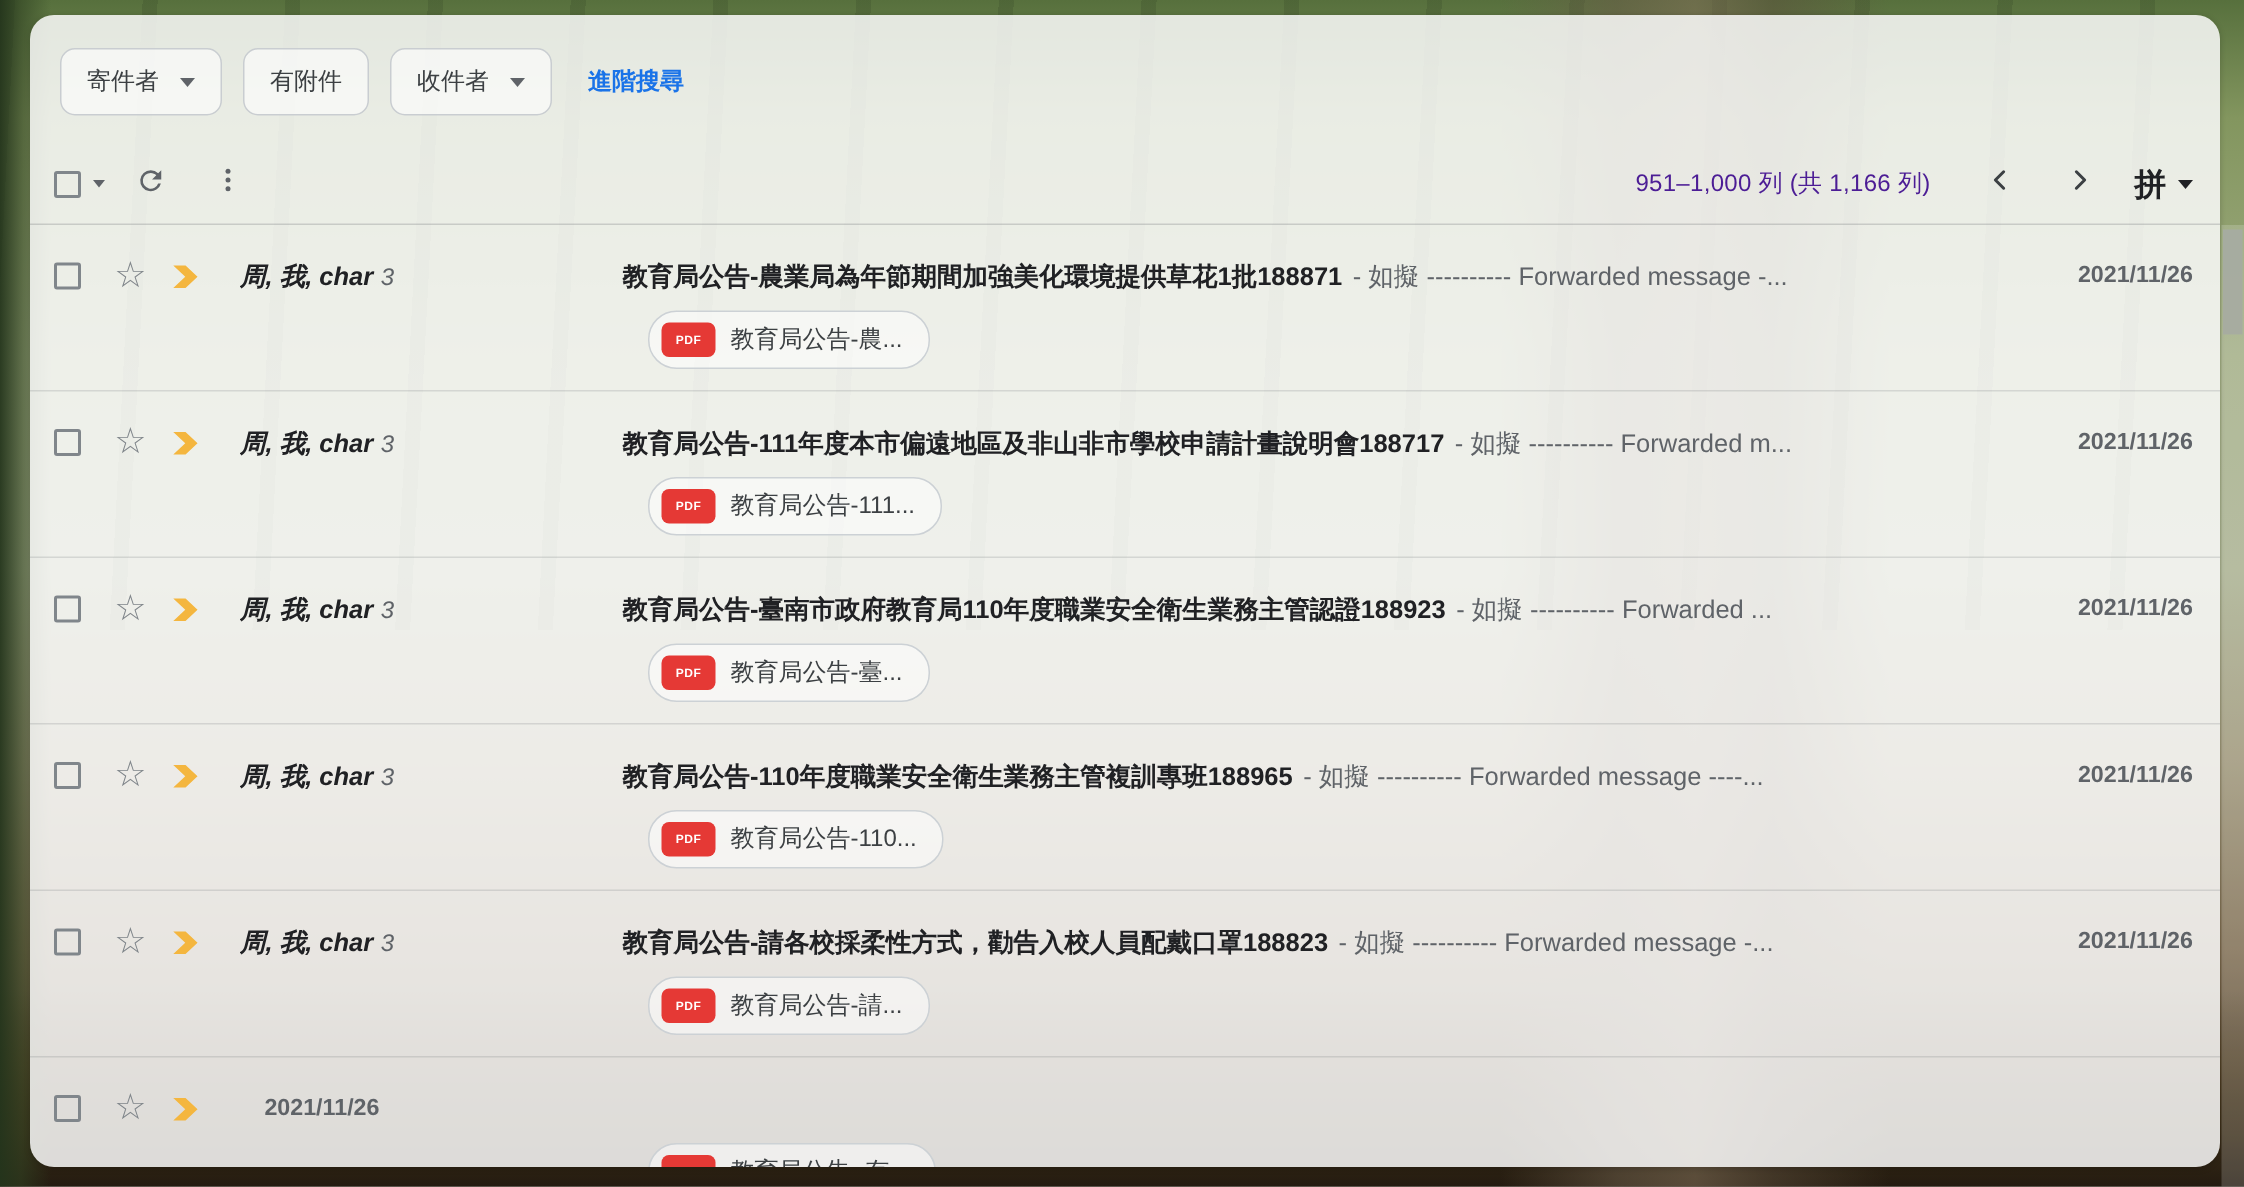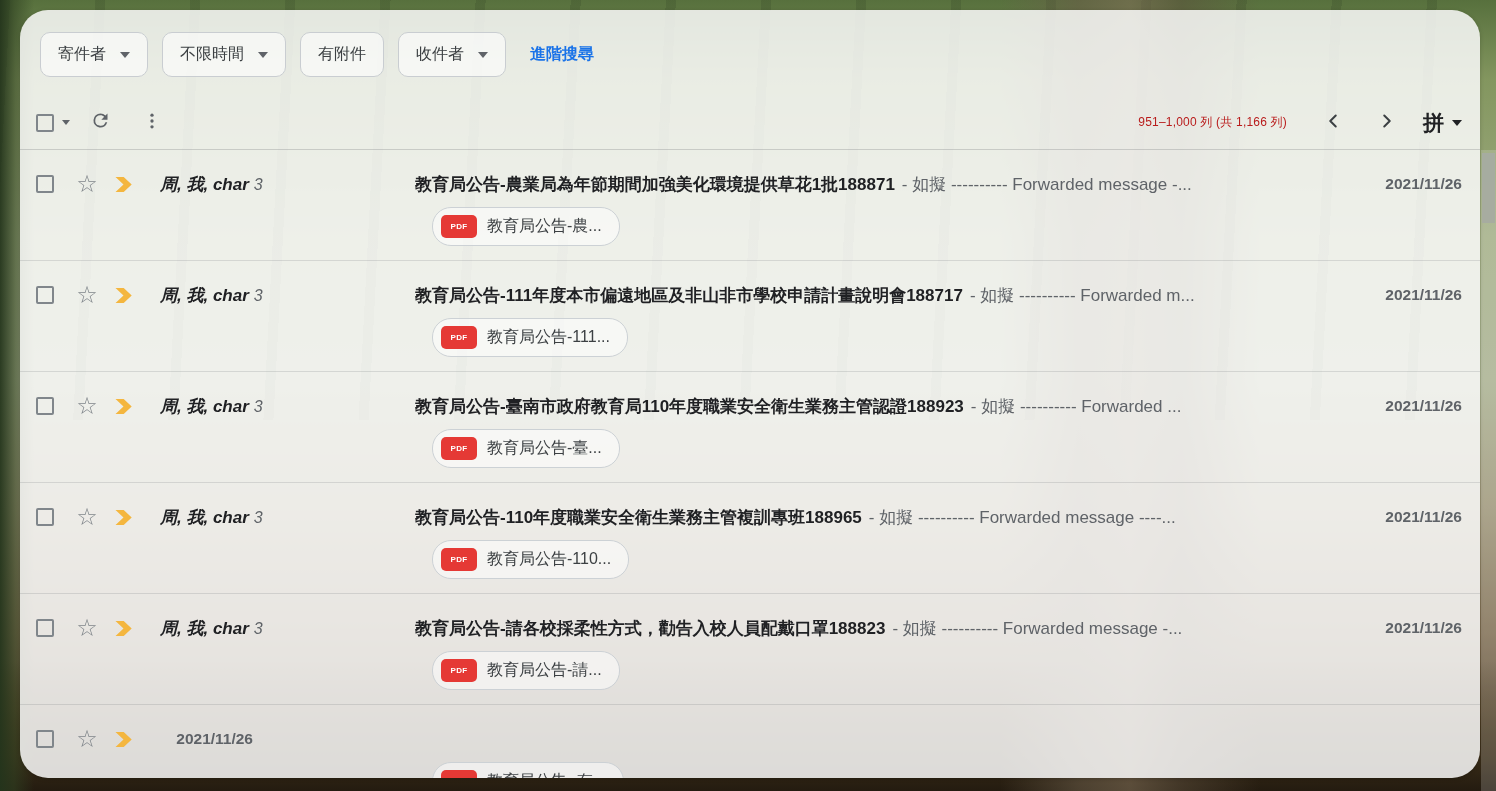--- a/index.html
+++ b/index.html
@@ -10,39 +10,39 @@
       linear-gradient(90deg, rgba(36,53,28,.95) 0, rgba(48,66,34,.6) 14px, rgba(48,66,34,0) 34px),
       linear-gradient(90deg, rgba(0,0,0,0) 0, rgba(107,93,73,.55) 30%, rgba(125,108,85,.6) 50%, rgba(92,78,60,.5) 70%, rgba(0,0,0,0) 100%),
       linear-gradient(0deg, #241b10 0, #3a2d18 36px, rgba(74,58,30,.65) 80px, rgba(74,58,30,0) 130px),
       repeating-linear-gradient(93deg, rgba(40,55,30,.18) 0 10px, rgba(0,0,0,0) 10px 95px),
       linear-gradient(180deg, #57703d 0, #83965f 10%, #9fab81 30%, #a6ae8c 48%, #9a9274 64%, #7a684c 80%, #4a3a26 94%, #2e2417 100%);
     background-size:auto,260px 100%,100% 100%,100% 420px,100% 100%;
     background-position:left top,1000px 0,left bottom,left top,left top;
     background-repeat:no-repeat;}
   
   .card{position:absolute;z-index:1;left:20px;top:10px;width:1460px;height:768px;
-    border-radius:28px;background:rgba(252,252,251,.85);overflow:hidden;
+    border-radius:16px;background:rgba(252,252,251,.85);overflow:hidden;
     box-shadow:0 1px 4px rgba(0,0,0,.18);}
   
   .filters{display:flex;align-items:center;gap:14px;padding:23px 20px 20px 20px;height:43px;box-sizing:content-box;}
   .chip{display:inline-flex;align-items:center;height:43px;padding:0 17px;border:1px solid #c9cdd1;
     border-radius:10px;background:rgba(255,255,255,.62);font-size:16px;color:#3c4043;cursor:pointer;white-space:nowrap;}
   .caret-down{width:0;height:0;border-left:5px solid transparent;border-right:5px solid transparent;
     border-top:6px solid #5f6368;display:inline-block;}
   .chip .caret-down{margin-left:14px;}
   .adv-link{font-size:16px;color:#1a73e8;margin-left:10px;cursor:pointer;text-decoration:none;font-weight:bold;}
   
   .toolbar{display:flex;align-items:center;height:53px;padding:0 18px 0 16px;
     border-bottom:1px solid rgba(95,99,104,.25);}
   .tleft{display:flex;align-items:center;}
   .cb{width:18px;height:18px;border:2px solid #80868b;border-radius:2px;background:transparent;box-sizing:border-box;}
   .select-caret{margin-left:8px;border-left:4px solid transparent;border-right:4px solid transparent;border-top:5px solid #5f6368;width:0;height:0;}
   .icon-btn{width:40px;height:40px;border-radius:50%;display:flex;align-items:center;justify-content:center;cursor:pointer;}
   .tright{margin-left:auto;display:flex;align-items:center;}
-  .pagination{font-size:12px;color:#b91c1c;margin-right:24px;letter-spacing:.2px;}
+  .pagination{font-size:16px;color:#4c1d95;margin-right:24px;letter-spacing:.2px;}
   .nav-btn{width:44px;height:44px;display:flex;align-items:center;justify-content:center;cursor:pointer;}
   .input-tools{display:flex;align-items:center;margin-left:14px;cursor:pointer;}
   .input-tools .glyph{font-size:21px;font-weight:bold;color:#202124;}
   .input-tools .caret-down{margin-left:8px;border-top-color:#202124;}
   
   .row{height:110px;border-bottom:1px solid rgba(95,99,104,.18);cursor:pointer;}
   .row-line1{display:flex;align-items:center;padding:13px 18px 0 16px;height:42px;}
   .star{font-size:24px;line-height:1;color:#80868b;margin-left:21px;width:24px;text-align:center;}
   .imp{margin-left:15px;flex-shrink:0;display:flex;align-items:center;}
   .sender{margin-left:25px;width:255px;flex-shrink:0;font-size:17px;font-weight:bold;color:#202124;
@@ -69,24 +69,20 @@
 <div id="bg"></div>
 
 <div class="card">
 
   <div class="filters">
     <div class="chip">
     <span>寄件者</span>
     <span class="caret-down"></span>
   </div>
       <div class="chip">
-    <span>不限時間</span>
-    <span class="caret-down"></span>
-  </div>
-      <div class="chip">
     <span>有附件</span>
 
   </div>
       <div class="chip">
     <span>收件者</span>
     <span class="caret-down"></span>
   </div>
       <a class="adv-link">進階搜尋</a>
   </div>
 

